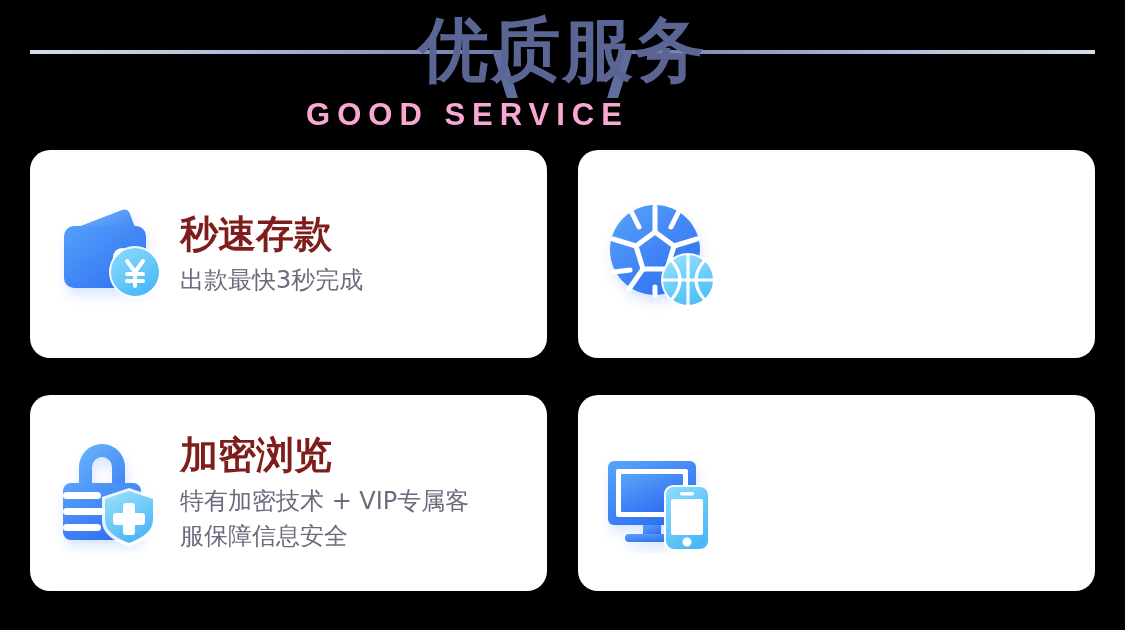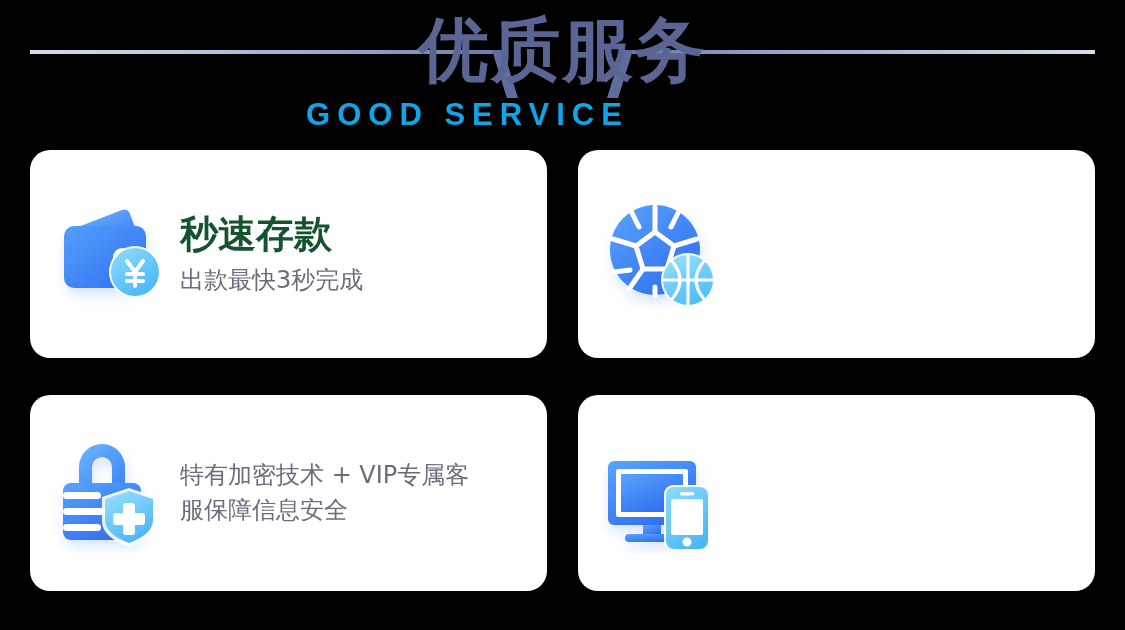--- a/index.html
+++ b/index.html
@@ -70,21 +70,21 @@
   }
   .title-en {
     position: absolute;
     top: 96px;
     left: 0;
     width: 928px;
     text-align: center;
     font-size: 31px;
     line-height: 38px;
     font-weight: bold;
-    color: #0ea5e9;
+    color: #f9a8d4;
     letter-spacing: 7px;
     text-indent: 7px;
     font-family: "Liberation Sans", sans-serif;
   }
 
   
   .grid {
     position: absolute;
     left: 30px;
     top: 150px;
@@ -114,21 +114,21 @@
 
   .card-text {
     flex: 1;
     padding-right: 16px;
   }
 
   .card-title {
     font-size: 38px;
     line-height: 46px;
     font-weight: bold;
-    color: #14532d;
+    color: #7f1d1d;
     font-family: "DejaVu Sans", "Liberation Sans", sans-serif;
     margin-bottom: 6px;
     white-space: nowrap;
   }
   .card-sub {
     font-size: 24px;
     line-height: 35px;
     color: #6b6b7d;
     font-family: "DejaVu Sans", "Liberation Sans", sans-serif;
   }
@@ -279,20 +279,21 @@
           <path d="M77 55 L104 64 L104 88 Q104 104 77 114 Q50 104 50 88 L50 64 Z" fill="#ffffff" opacity="0.9"></path>
           <path d="M77 58 L101 66 L101 87 Q101 101 77 110 Q53 101 53 87 L53 66 Z" fill="url(#shieldGrad)"></path>
           <g fill="#ffffff">
             <rect x="71" y="70" width="12" height="32" rx="3"></rect>
             <rect x="61" y="80" width="32" height="12" rx="3"></rect>
           </g>
         </svg>
       </div>
     </div>
     <div class="card-text">
+      <div class="card-title">加密浏览</div>
       <div class="card-sub">特有加密技术 + VIP专属客<br>服保障信息安全</div>
     </div>
   </div>
 
   <div class="card card-4">
     <div class="card-icon">
       <div class="icon-wrap">
         <svg width="120" height="120" viewBox="0 0 120 120">
           <defs>
             <linearGradient id="monGrad" x1="0" y1="0" x2="0.7" y2="1">

